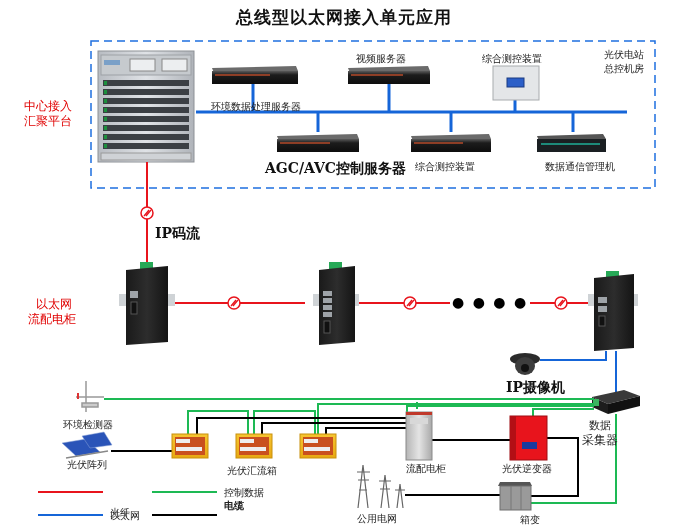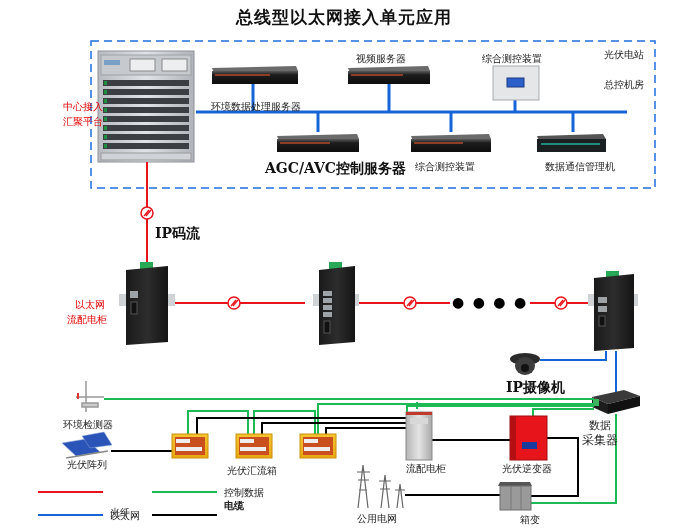--- a/index.html
+++ b/index.html
@@ -3,21 +3,21 @@
 <meta charset="utf-8">
 <style>
   html, body { margin: 0; padding: 0; background: #ffffff; }
   body { width: 700px; height: 528px; position: relative; overflow: hidden;
          font-family: "DejaVu Serif", "Liberation Serif", serif; }
   .abs { position: absolute; }
   .title { left: 0; width: 688px; top: 6px; text-align: center; font-size: 17px; font-weight: bold;
            font-family: "DejaVu Sans", "Liberation Sans", sans-serif; color: #111; letter-spacing: 1px; }
   .lbl { font-size: 10px; color: #222; white-space: nowrap; }
   .lbl-bold { font-size: 14px; color: #111; font-weight: bold; white-space: nowrap; }
-  .red-lbl { color: #e00000; font-size: 10px; line-height: 15px; text-align: right; white-space: nowrap; margin-left: 39px; }
+  .red-lbl { color: #e00000; font-size: 12px; line-height: 15px; text-align: right; white-space: nowrap; }
   .legend-text { font-size: 10px; color: #222; }
 </style>
 </head>
 <body>
 
 <div class="abs title">总线型以太网接入单元应用</div>
 
 <svg class="abs" style="left:0;top:0" width="700" height="528">
   <defs>
     <linearGradient id="srv" x1="0" y1="0" x2="0" y2="1">
@@ -274,21 +274,21 @@
     <line x1="152" y1="515" x2="217" y2="515" stroke="#000"></line>
   </g>
 </svg>
 
 <div class="abs" style="left:452px;top:294px;font-size:14px;color:#000;letter-spacing:2px;font-family:'DejaVu Sans',sans-serif;">● ● ● ●</div>
 
 <div class="abs lbl" style="left:211px;top:52px;margin-top:48px;">环境数据处理服务器</div>
 <div class="abs lbl" style="left:356px;top:52px;text-align:right;">视频服务器</div>
 <div class="abs lbl" style="left:482px;top:52px;">综合测控装置</div>
 <div class="abs lbl" style="left:604px;top:48px;">光伏电站</div>
-<div class="abs lbl" style="left:604px;top:62px;margin-top:16px;">总控机房</div>
+<div class="abs lbl" style="left:604px;top:62px;">总控机房</div>
 
 <div class="abs lbl-bold" style="left:265px;top:160px;">AGC/AVC控制服务器</div>
 <div class="abs lbl" style="left:415px;top:160px;">综合测控装置</div>
 <div class="abs lbl" style="left:545px;top:160px;">数据通信管理机</div>
 
 <div class="abs red-lbl" style="left:24px;top:99px;">中心接入</div>
 <div class="abs red-lbl" style="left:24px;top:114px;">汇聚平台</div>
 
 <div class="abs lbl-bold" style="left:155px;top:225px;">IP码流</div>
 

